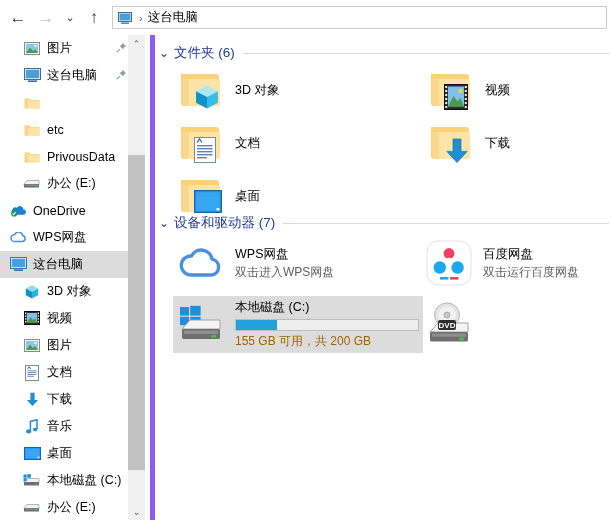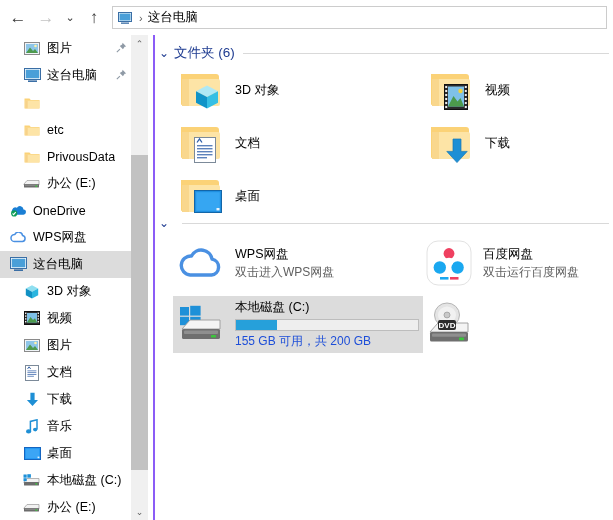--- a/index.html
+++ b/index.html
@@ -60,21 +60,21 @@
     display: flex;
     height: 485px;
     width: 613px;
   }
 
   
   #sidebar-wrap {
     width: 155px;
     position: relative;
     background: #ffffff;
-    border-right: 2px solid #8b5cf6;
+    border-right: 5px solid #8b5cf6;
   }
   #sidebar {
     position: absolute;
     top: 0; left: 0;
     width: 133px;
     height: 485px;
     overflow: hidden;
   }
   .nav-row {
     height: 27px;
@@ -189,21 +189,21 @@
   .drive .d-name { font-size: 12.5px; color: #000; white-space: nowrap; }
   .drive .d-bar {
     height: 12px;
     border: 1px solid #bdbdbd;
     background: #eeeeee;
     margin: 3px 0 2px 0;
     position: relative;
     overflow: hidden;
   }
   .drive .d-fill { height: 100%; background: #26a0da; }
-  .drive .d-cap { font-size: 12px; color: #1d4ed8; white-space: nowrap; }
+  .drive .d-cap { font-size: 12px; color: #a16207; white-space: nowrap; }
 
   
   .folder {
     position: absolute;
     left: 4px; top: 8px;
     width: 40px; height: 32px;
   }
   .folder .back {
     position: absolute; left: 0; top: 0;
     width: 38px; height: 31px;
@@ -606,20 +606,21 @@
     </div>
           </div>
           <div class="tile-txt">
             <div class="tile-name">桌面</div>
           </div>
         </div>
       </div>
 
     <div class="group-header">
       <span class="group-chev">⌄</span>
+      <span class="group-title">设备和驱动器 (7)</span>
       <span class="group-rule"></span>
     </div>
     <div class="tile-grid" id="devices-grid" style="height:195px;">
         <div class="drive" style="left: 18px; top: 2px; width: 250px;">
           <div class="d-ico" style="display:flex;align-items:center;justify-content:center;">
             <svg width="48" height="48" viewBox="0 0 48 48">
               <path d="M34.5 36 a8 8 0 0 0 0.6 -15.8 a11 11 0 0 0 -20.6 -3.2 a8.8 8.8 0 0 0 -1.4 19 z" fill="none" stroke="#4a90e2" stroke-width="3.4" stroke-linejoin="round" stroke-linecap="round"></path>
             </svg>
           </div>
           <div class="d-body">

